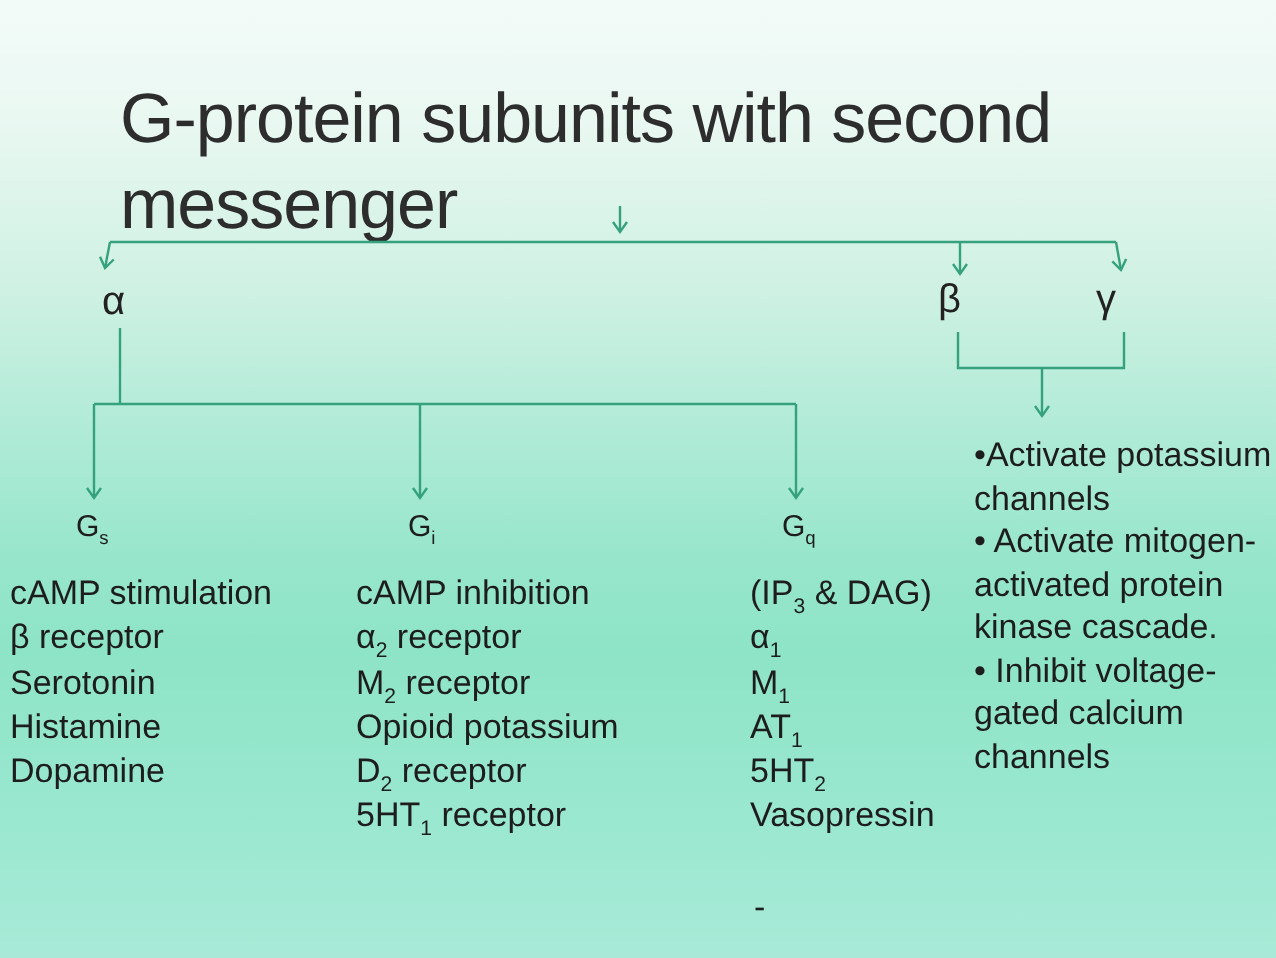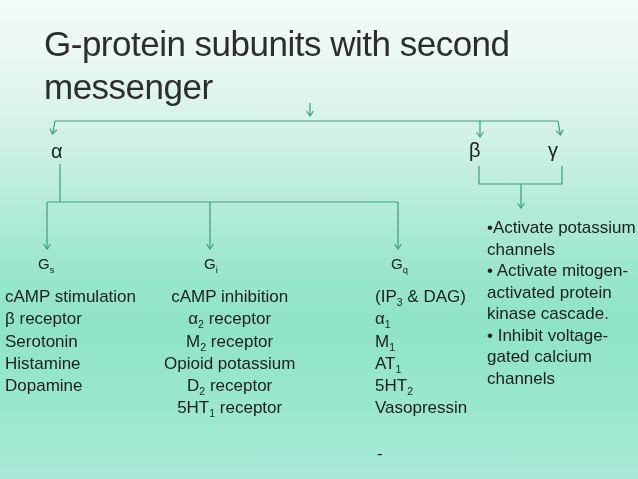--- a/index.html
+++ b/index.html
@@ -7,38 +7,38 @@
     position:relative;
     width:638px;height:479px;
     overflow:hidden;
     background:linear-gradient(180deg,
       #f3fbf8 0%, #eaf8f2 12%, #cff1e3 30%, #b0ebd7 45%,
       #97e6cb 58%, #8ee4c6 68%, #97e7ce 82%, #a8ead7 100%);
     font-family:"Liberation Sans","DejaVu Sans",sans-serif;
     color:#1d1d1d;
   }
   .title{
-    position:absolute;left:44px;top:22px;width:560px;margin:0;
+    position:absolute;left:44px;top:22px;width:560px;margin:16px;
     font-size:35px;line-height:43px;font-weight:400;
     letter-spacing:-0.5px;color:#2d2d2d;
   }
   .connectors{position:absolute;left:0;top:0;width:638px;height:479px;pointer-events:none;}
   .greek{position:absolute;font-size:20px;color:#222;}
   .greek.alpha{left:51px;top:140px;}
   .greek.beta{left:469px;top:139px;}
   .greek.gamma{left:548px;top:139px;}
   .glabel{position:absolute;font-size:15px;color:#1d1d1d;}
   .glabel.gs{left:38px;top:255px;}
   .glabel.gi{left:204px;top:255px;}
   .glabel.gq{left:391px;top:255px;}
   sub{font-size:62%;line-height:0;}
   .col{position:absolute;top:286px;font-size:17px;line-height:22.3px;white-space:nowrap;}
   .col .hdr{text-underline-offset:2px;}
   .col1{left:5px;}
-  .col2{left:164px;text-align:center;}
+  .col2{left:178px;}
   .col3{left:375px;}
   .effects{position:absolute;left:487px;top:217px;width:150px;font-size:17px;line-height:21.5px;}
   .dash{position:absolute;left:377px;top:444px;font-size:17px;}
 </style>
 </head>
 <body>
 
 <div class="slide">
 
   <h1 class="title">G-protein subunits with second messenger</h1>

